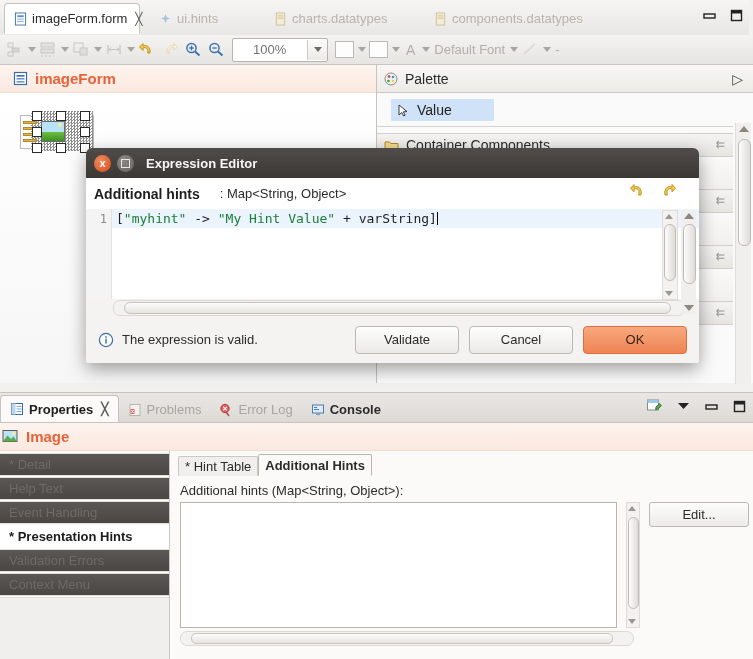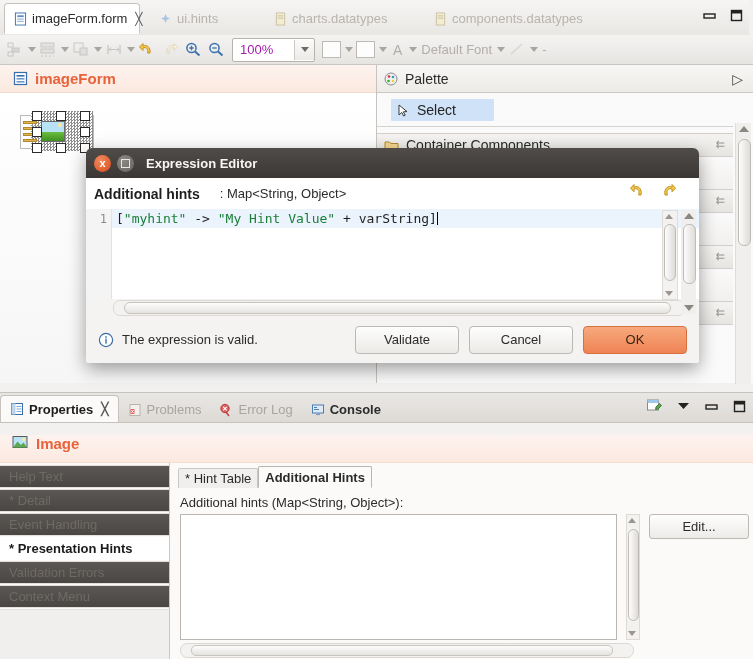--- a/index.html
+++ b/index.html
@@ -57,21 +57,21 @@
   .caret i {
     display: block; width: 0; height: 0;
     border-left: 4px solid transparent; border-right: 4px solid transparent;
     border-top: 5px solid #a8a5a0;
   }
   .zoombox {
     display: flex; align-items: center; height: 22px;
     border: 1px solid #b7b3ae; background: #fff; border-radius: 2px;
     margin: 0 4px;
   }
-  .zoombox .val { padding: 0 8px 0 7px; min-width: 46px; font-size: 13px; color: #a21caf; }
+  .zoombox .val { padding: 0 8px 0 20px; min-width: 46px; font-size: 13px; color: #737373; }
   .zoombox .arrow {
     width: 19px; height: 20px; border-left: 1px solid #cdc9c4;
     background: linear-gradient(to bottom,#fbfbfa,#eceae7);
     display: flex; align-items: center; justify-content: center;
   }
   .zoombox .arrow i {
     width: 0; height: 0; border-left: 4px solid transparent;
     border-right: 4px solid transparent; border-top: 5px solid #6f6c68;
   }
   .colorbox { width: 17px; height: 15px; border: 1px solid #bdb9b4; background: #fdfdfd; }
@@ -265,21 +265,21 @@
     background: #fbfaf9; border: 1px solid #c6c2bd; border-bottom: none;
     border-radius: 4px 4px 0 0; color: #1e1e1e; font-weight: bold; height: 27px;
   }
   .ptab.lit { color: #2b2b2b; font-weight: bold; }
   .pv-btns { position: absolute; right: 7px; top: 5px; display: flex; align-items: center; gap: 15px; }
 
   .props-body { position: relative; height: 246px; background: #fbfaf9; }
   .props-head {
     height: 27px; background: linear-gradient(to bottom,#fdf3ee,#fbe9e0);
     border-bottom: 1px solid #f3ddd0;
-    display: flex; align-items: flex-start; gap: 8px; padding-left: 12px; margin-top: 12px;
+    display: flex; align-items: center; gap: 8px; padding-left: 2px;
   }
   .props-head .t { color: #e8633a; font-size: 15px; font-weight: bold; }
 
   .props-split { display: flex; height: 219px; }
   .cat-list {
     width: 170px; background: #fbfaf9; border-right: 1px solid #cbc7c2;
     padding-top: 2px; box-sizing: border-box;
   }
   .cat {
     height: 23px; display: flex; align-items: center; padding-left: 9px;
@@ -536,21 +536,21 @@
         </svg>
         <span class="pal-title">Palette</span>
         <span class="pal-arrow">▷</span>
       </div>
 
       <div class="pal-list">
         <div class="pal-select">
           <svg width="13" height="13" viewBox="0 0 13 13">
             <path d="M2 1 L2 11 L4.8 8.4 L6.6 12 L8.2 11.2 L6.4 7.8 L10 7.6 Z" fill="#fff" stroke="#3b3b3b"></path>
           </svg>
-          <span>Select</span>
+          <span>Value</span>
         </div>
         <div class="pal-div"></div>
 
         <div class="pal-section" style="margin-top:6px;">
           <svg width="15" height="13" viewBox="0 0 15 13">
             <path d="M1 3 h4.5 l1.2 1.5 H14 v7 H1 Z" fill="#f6d78d" stroke="#b08a2c"></path>
           </svg>
           <span class="lbl">Container Components</span>
           <span class="pal-collapse">⇇</span>
         </div>
@@ -712,24 +712,24 @@
           <rect x="1" y="1.5" width="14" height="11" fill="#b8e2f6" stroke="#5a5a5a"></rect>
           <path d="M1 12.5 L5.5 6.5 L9 10 L11.5 7.5 L15 12.5 Z" fill="#5aa84f"></path>
           <circle cx="11.8" cy="4.4" r="1.6" fill="#ffe9a0"></circle>
         </svg>
         <span class="t">Image</span>
       </div>
 
       <div class="props-split">
         <div class="cat-list">
           <div class="cat">
+            <span>* Detail</span>
+          </div>
+          <div class="cat">
             <span>Help Text</span>
-          </div>
-          <div class="cat">
-            <span>* Detail</span>
           </div>
           <div class="cat">
             <span>Event Handling</span>
           </div>
           <div class="cat sel">
             <span>* Presentation Hints</span>
           </div>
           <div class="cat">
             <span>Validation Errors</span>
           </div>

